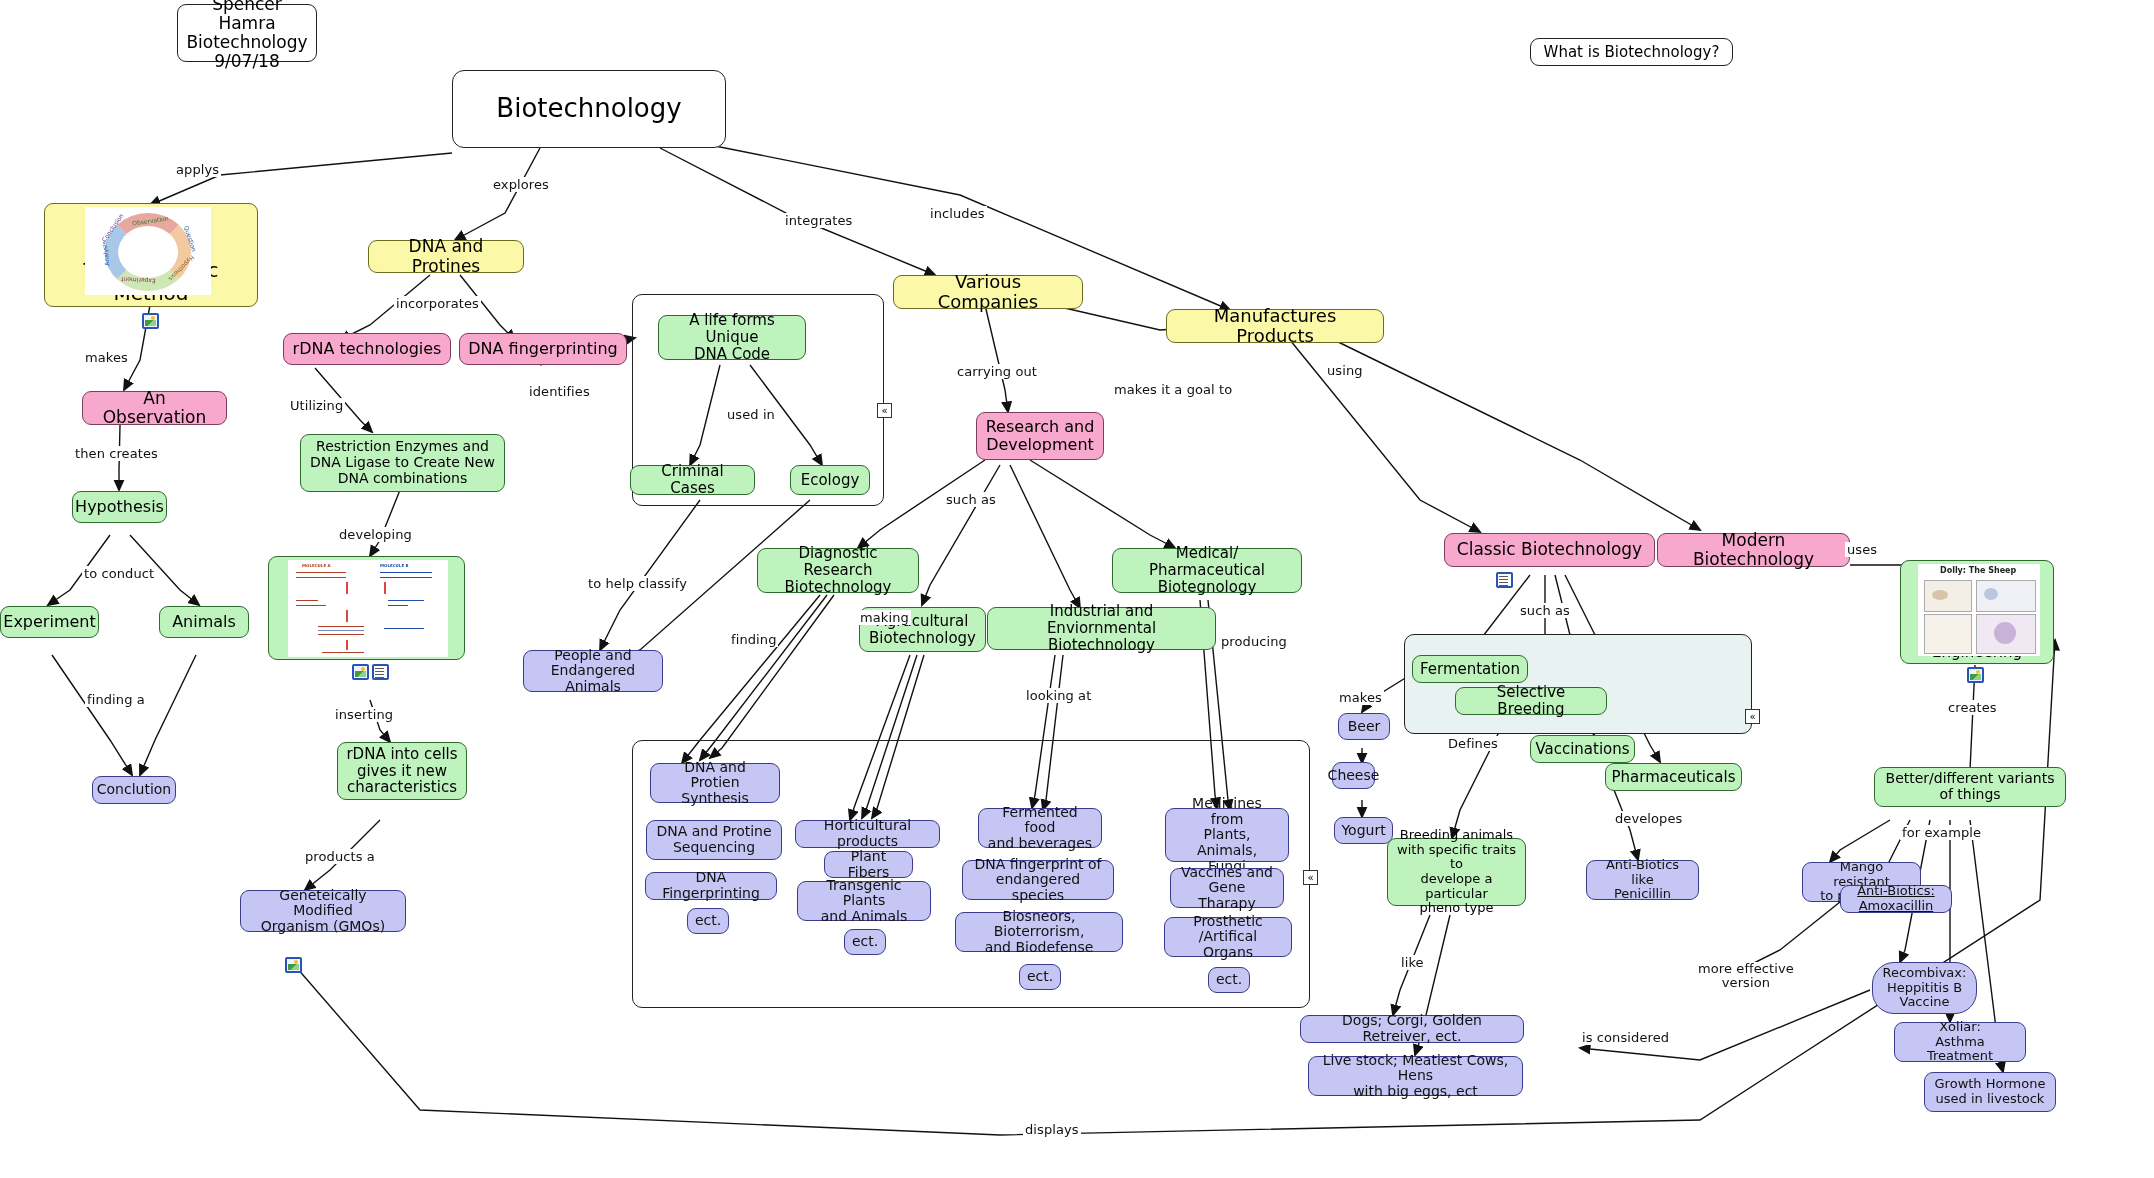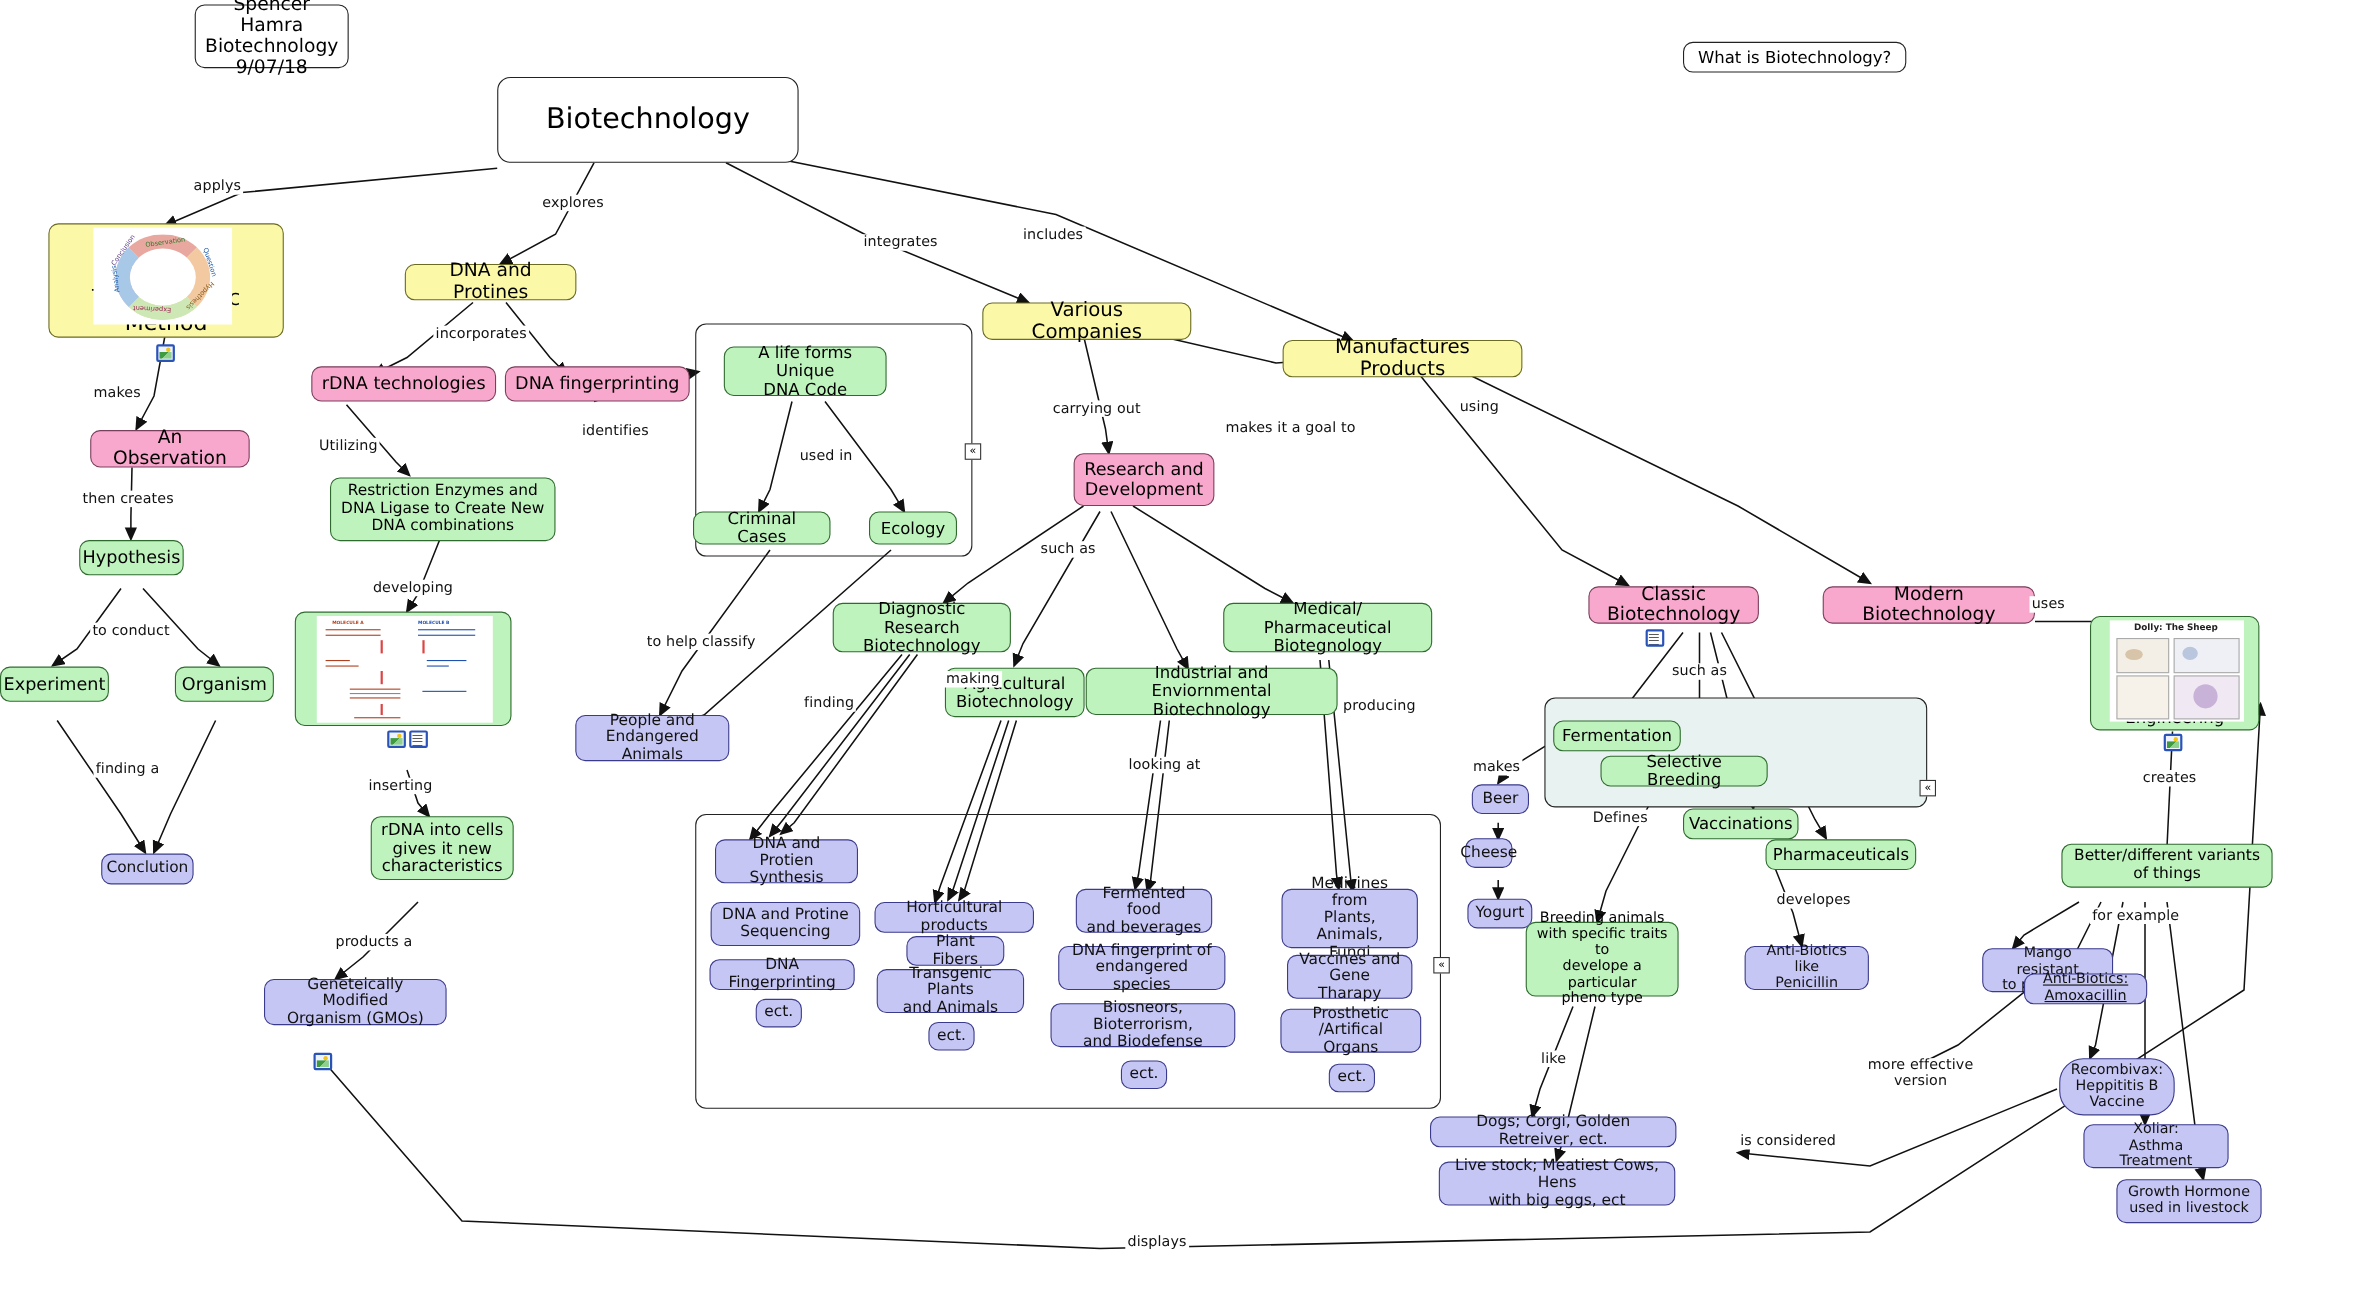--- a/index.html
+++ b/index.html
@@ -190,21 +190,21 @@
     <div style="position:absolute;left:11px;top:17px;font-size:6px;color:#5a3a8a;transform:rotate(305deg);">Conclusion</div>
   </div>
   <div class="imgicon" style="left:142px;top:313px;"></div>
 
   <div class="node pink" style="left:50px;top:391px;width:145px;height:34px;font-size:17px;">An Observation</div>
 
   <div class="node green" style="left:72px;top:491px;width:95px;height:32px;font-size:16px;">Hypothesis</div>
 
   <div class="node green" style="left:0px;top:606px;width:99px;height:32px;font-size:16px;">Experiment</div>
 
-  <div class="node green" style="left:159px;top:606px;width:90px;height:32px;font-size:16px;">Organism</div>
+  <div class="node green" style="left:159px;top:606px;width:90px;height:32px;font-size:16px;">Animals</div>
 
   <div class="node blue" style="left:92px;top:776px;width:84px;height:28px;font-size:14px;">Conclution</div>
 
   <div class="node yellow" style="left:368px;top:240px;width:156px;height:33px;font-size:17px;">DNA and Protines</div>
 
   <div class="node pink" style="left:251px;top:333px;width:168px;height:32px;font-size:16px;">rDNA technologies</div>
 
   <div class="node pink" style="left:427px;top:333px;width:168px;height:32px;font-size:16px;">DNA fingerprinting</div>
 
   <div class="node green" style="left:300px;top:434px;width:205px;height:58px;font-size:14px;">Restriction Enzymes and
@@ -296,21 +296,21 @@
 
   <div class="node blue" style="left:1165px;top:808px;width:124px;height:54px;font-size:14px;">Medicines from
 Plants, Animals,
 Fungi</div>
   <div class="node blue" style="left:1170px;top:868px;width:114px;height:40px;font-size:14px;">Vaccines and
 Gene Tharapy</div>
   <div class="node blue" style="left:1164px;top:917px;width:128px;height:40px;font-size:14px;">Prosthetic /Artifical
 Organs</div>
   <div class="node blue" style="left:1208px;top:967px;width:42px;height:26px;font-size:14px;">ect.</div>
 
-  <div class="node pink" style="left:1412px;top:533px;width:155px;height:34px;font-size:17px;text-align:center;">Classic Biotechnology</div>
+  <div class="node pink" style="left:1412px;top:533px;width:211px;height:34px;font-size:17px;text-align:center;">Classic Biotechnology</div>
   <div class="docicon" style="left:1496px;top:572px;"></div>
 
   <div class="node pink" style="left:1625px;top:533px;width:193px;height:34px;font-size:17px;">Modern Biotechnology</div>
 
   <div class="node green" style="left:1412px;top:655px;width:116px;height:28px;font-size:15px;">Fermentation</div>
   <div class="node green" style="left:1455px;top:687px;width:152px;height:28px;font-size:15px;">Selective Breeding</div>
   <div class="node green" style="left:1530px;top:735px;width:105px;height:28px;font-size:15px;">Vaccinations</div>
   <div class="node green" style="left:1605px;top:763px;width:137px;height:28px;font-size:15px;">Pharmaceuticals</div>
 
   <div class="node blue" style="left:1338px;top:713px;width:52px;height:27px;font-size:14px;">Beer</div>

